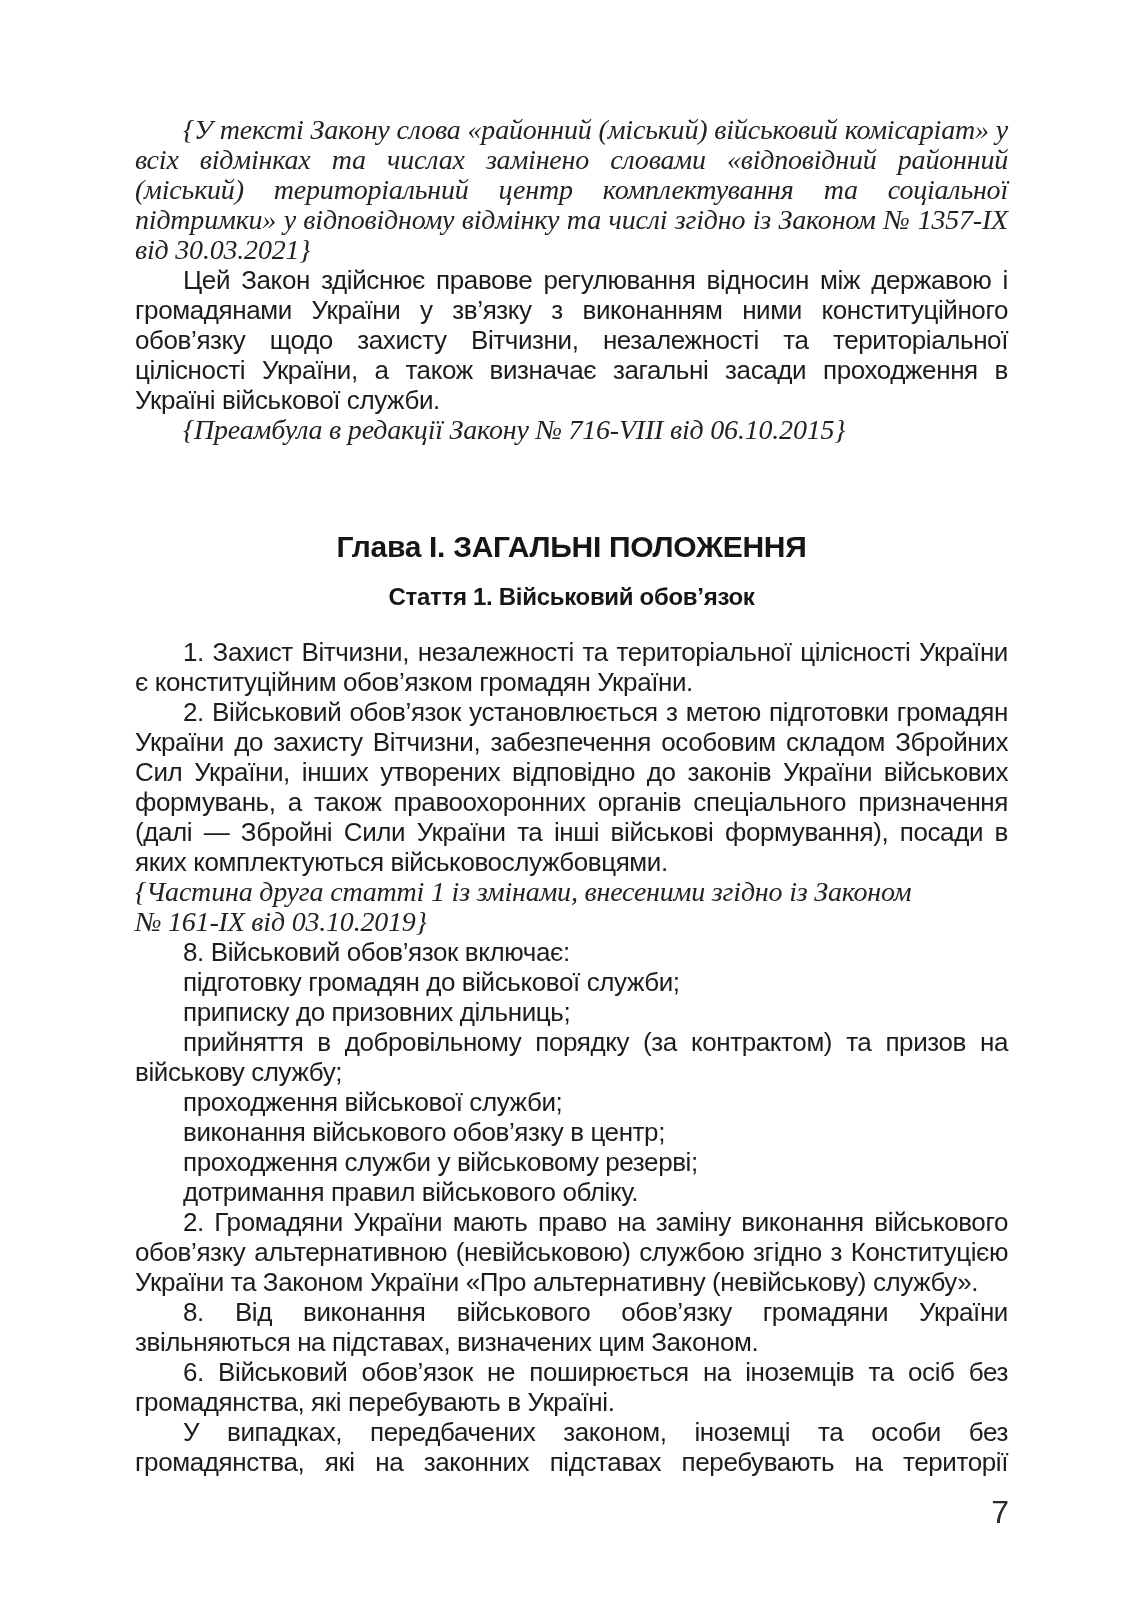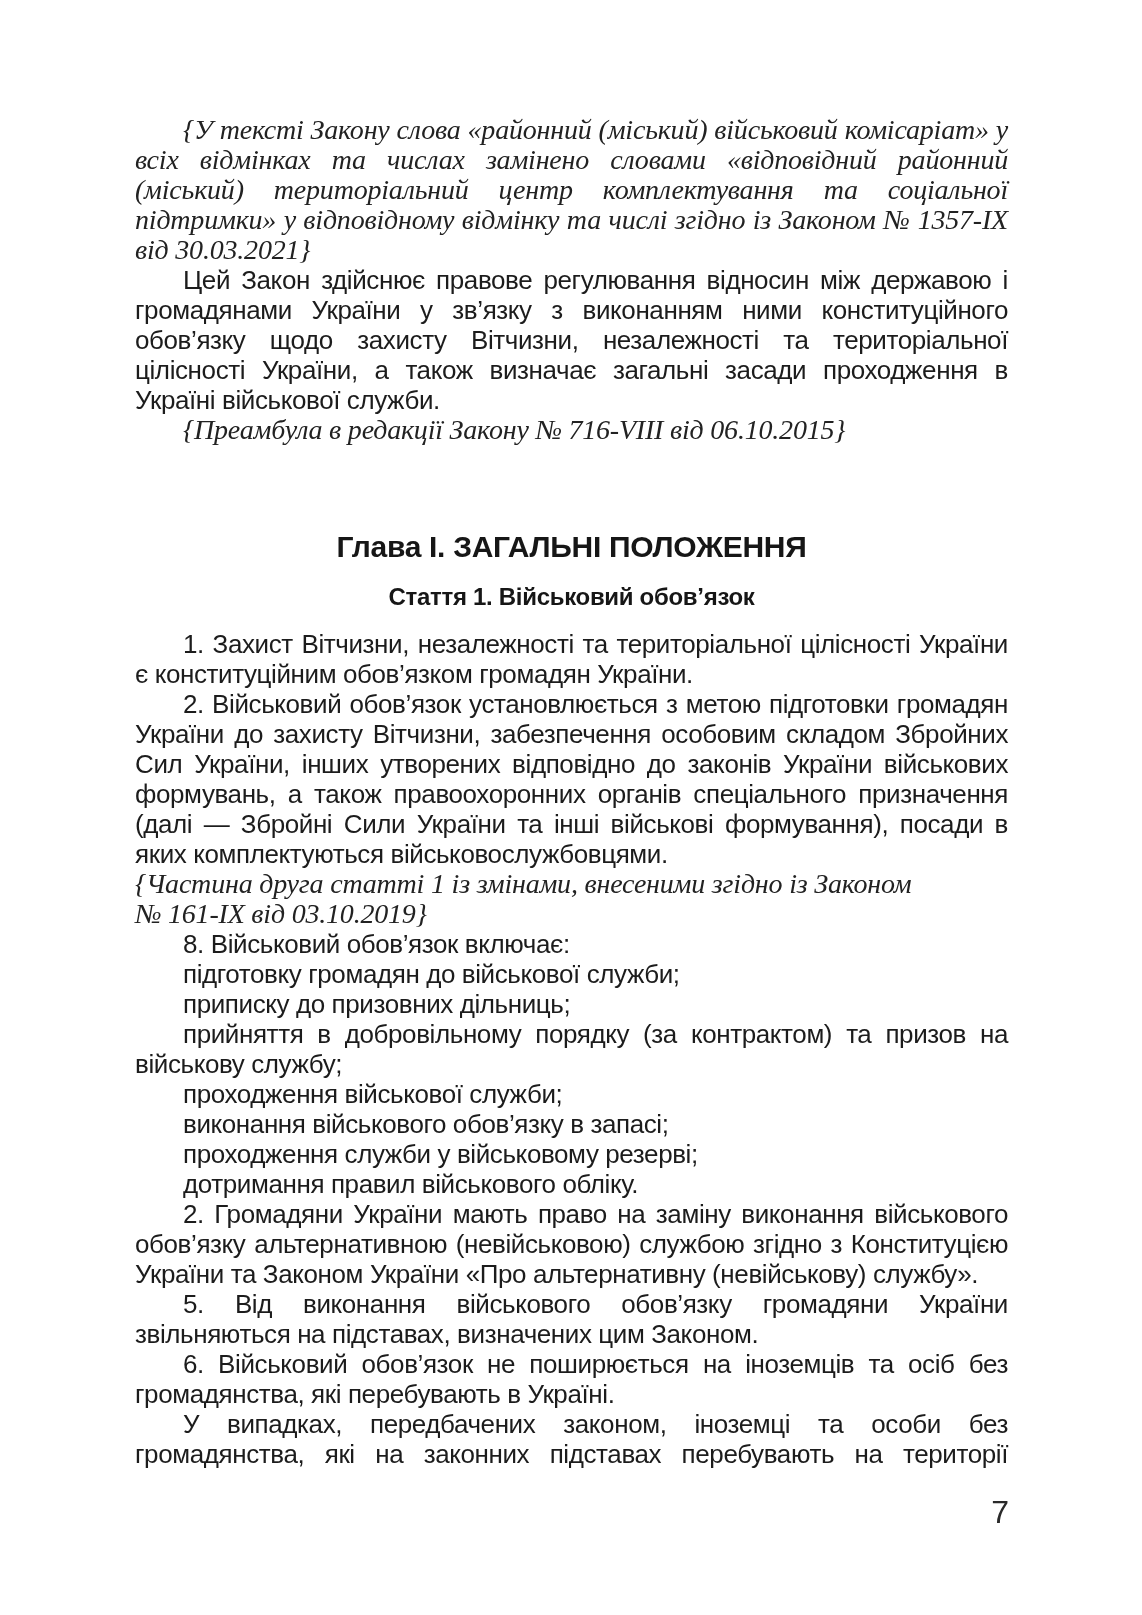--- a/index.html
+++ b/index.html
@@ -69,21 +69,21 @@
   .h-article {
     margin-top: 14px;
     font-size: 24px;
     line-height: 36px;
     font-weight: bold;
     text-align: center;
     letter-spacing: -0.3px;
     color: #161616;
   }
   .body-start {
-    margin-top: 14px;
+    margin-top: 22px;
   }
   .page-number {
     position: absolute;
     top: 1494px;
     right: 133px;
     font-size: 32px;
     line-height: 36px;
     font-weight: 400;
     color: #2a2a2a;
   }
@@ -116,29 +116,29 @@
     <p class="para">8. Військовий обов’язок включає:</p>
 
     <p class="para">підготовку громадян до військової служби;</p>
 
     <p class="para">приписку до призовних дільниць;</p>
 
     <p class="para">прийняття в добровільному порядку (за контрактом) та призов на військову службу;</p>
 
     <p class="para">проходження військової служби;</p>
 
-    <p class="para">виконання військового обов’язку в запасі;</p>
+    <p class="para">виконання військового обов’язку в центр;</p>
 
     <p class="para">проходження служби у військовому резерві;</p>
 
     <p class="para">дотримання правил військового обліку.</p>
 
     <p class="para">2. Громадяни України мають право на заміну виконання військового обов’язку альтернативною (невійськовою) службою згідно з Конституцією України та Законом України «Про альтернативну (невійськову) службу».</p>
 
-    <p class="para">5. Від виконання військового обов’язку громадяни України звільняються на підставах, визначених цим Законом.</p>
+    <p class="para">8. Від виконання військового обов’язку громадяни України звільняються на підставах, визначених цим Законом.</p>
 
     <p class="para">6. Військовий обов’язок не поширюється на іноземців та осіб без громадянства, які перебувають в Україні.</p>
 
     <p class="para force-justify">У випадках, передбачених законом, іноземці та особи без громадянства, які на законних підставах перебувають на території</p>
 
   </div>
 
   <div class="page-number">7</div>
 </div>
 

